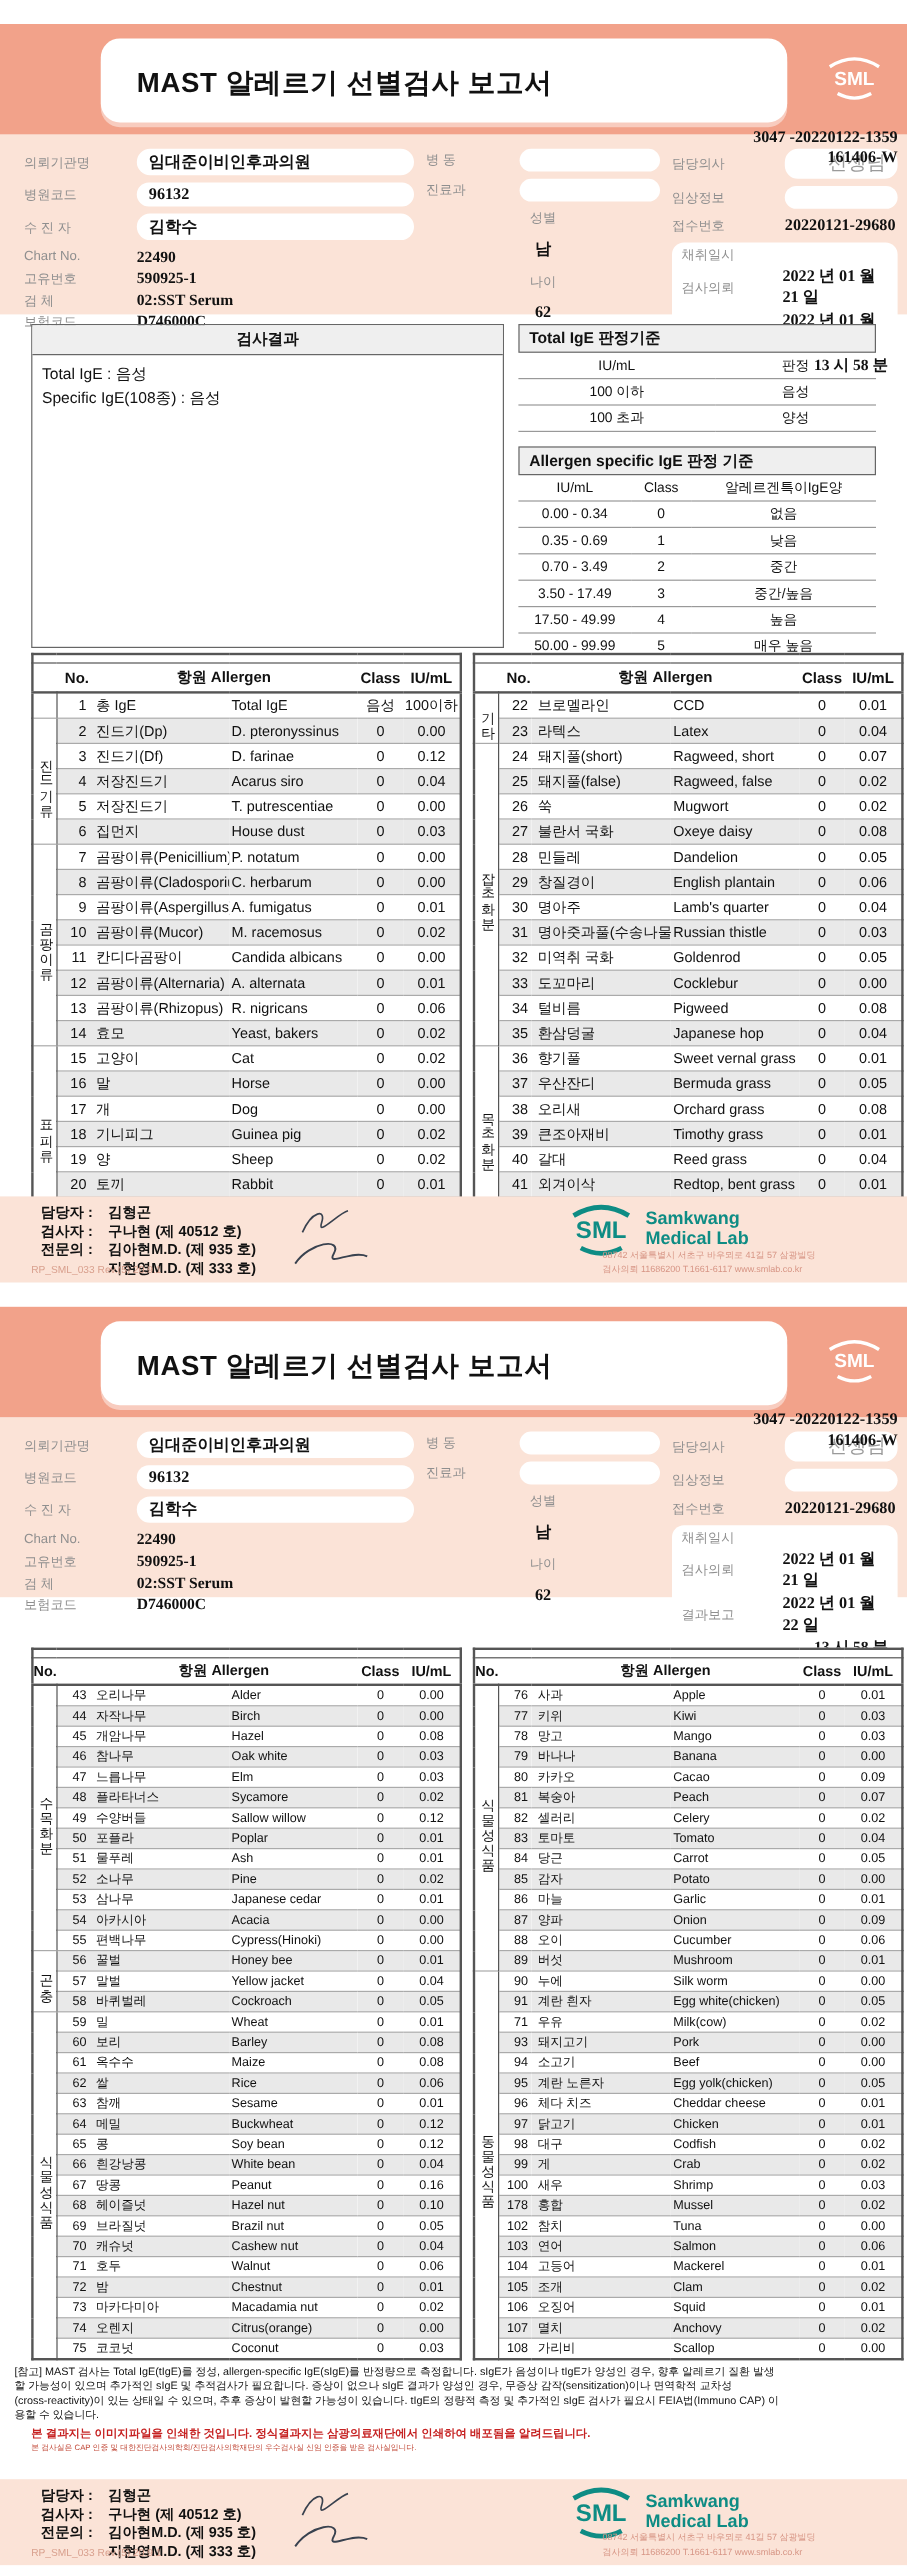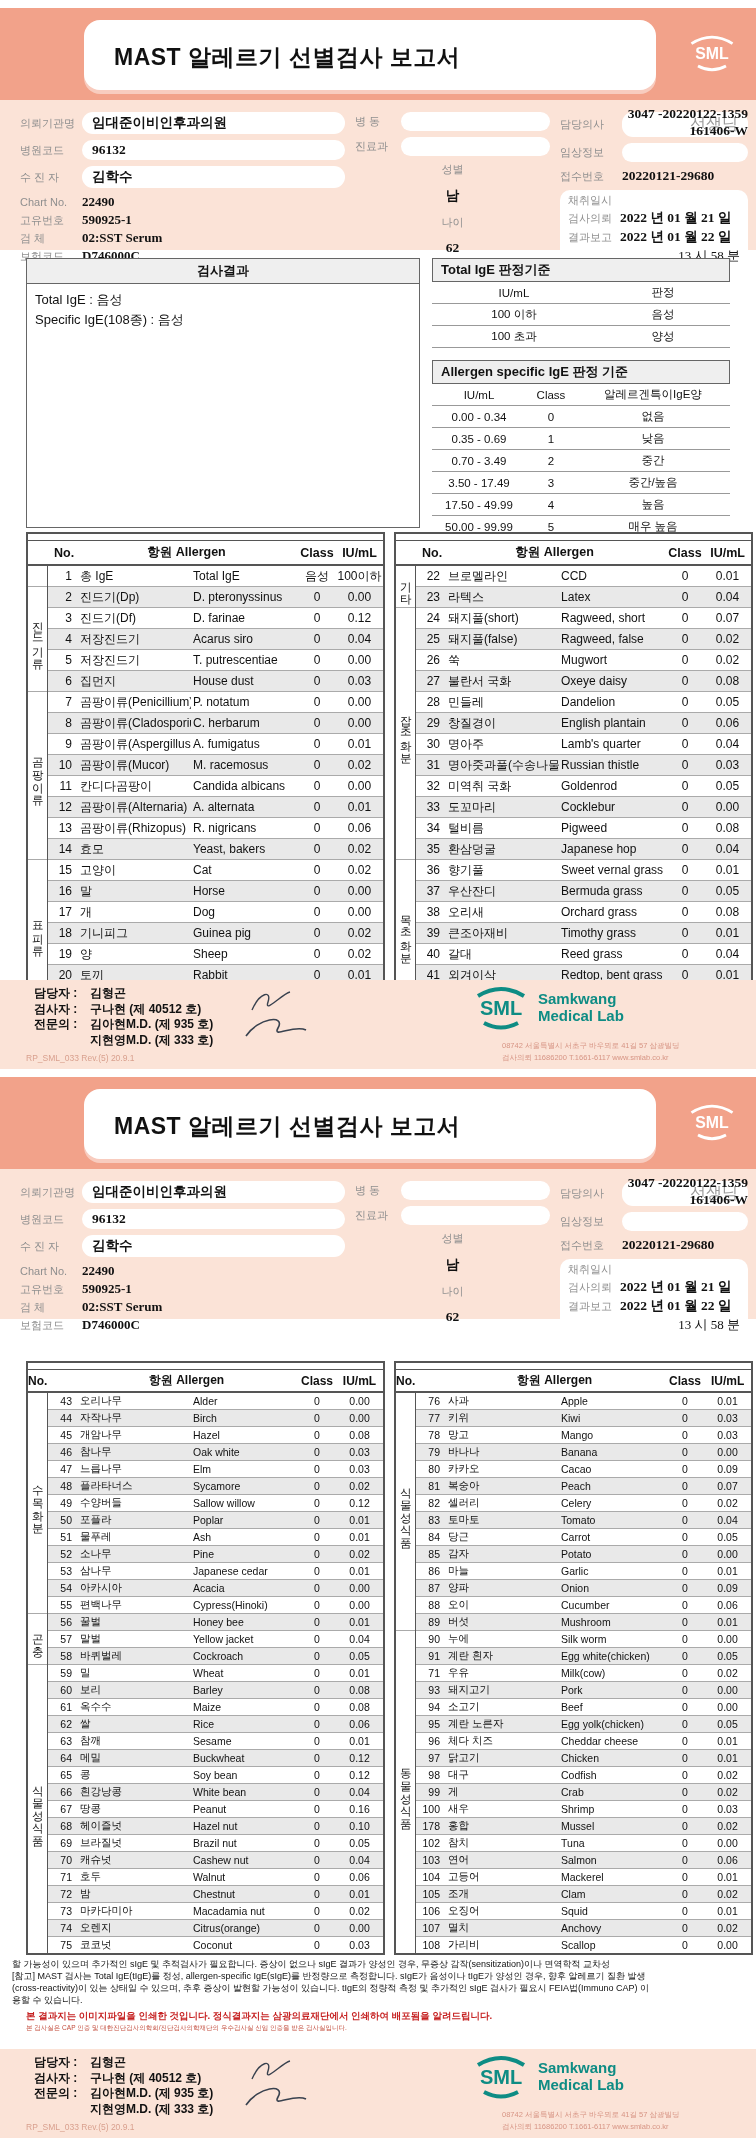--- a/index.html
+++ b/index.html
@@ -1,39 +1,39 @@
 <!DOCTYPE html>
 <html><head>
 <meta charset="utf-8">
 <style>
   html,body{margin:0;padding:0;background:#fff;}
   body{width:756px;font-family:"Liberation Sans",sans-serif;color:#111;}
   .page{width:756px;height:1069px;position:relative;background:#fff;overflow:hidden;}
   
-  .band{margin-top:8px;height:92px;background:#F2A28A;position:relative;}
+  .band{margin-top:20px;height:92px;background:#F2A28A;position:relative;}
   .title-card{position:absolute;left:84px;top:12px;width:572px;height:70px;background:#fff;border-radius:16px;box-shadow:0 4px 0 rgba(255,255,255,.45);}
   .title-card .ttl{margin:0;padding:22px 0 0 30px;font-size:23px;font-weight:bold;letter-spacing:.5px;}
   .sml-top{position:absolute;right:16px;top:22px;width:56px;height:44px;}
   .report-nos{position:absolute;right:8px;top:106px;font-family:"Liberation Serif",serif;font-weight:bold;font-size:13.5px;line-height:1.25;text-align:right;z-index:5;}
   
   .info{background:#FBE3D7;padding:12px 8px 6px 20px;height:132px;}
   .info-grid{display:grid;grid-template-columns:325px 195px 1fr;column-gap:10px;}
-  .f{display:flex;align-items:center;margin-bottom:6px;}
+  .f{display:flex;align-items:center;margin-bottom:6px;gap:32px;}
   .lb{font-size:11px;color:#8f8f8f;flex:0 0 62px;}
   .lb.w46{flex:0 0 46px;}
   .pill{background:#fff;border-radius:11px;min-height:15px;padding:2px 10px;font-family:"Liberation Serif",serif;font-weight:bold;font-size:13.5px;flex:1;}
   .pill.gray-right{text-align:right;color:#9a9a9a;font-family:"Liberation Sans",sans-serif;font-weight:normal;font-size:16px;}
   .plainval{font-family:"Liberation Serif",serif;font-weight:bold;font-size:13.5px;}
   .sexrow{display:flex;align-items:center;gap:10px;margin-top:6px;flex-direction:column;}
   .chart-block .f{margin-bottom:2px;}
   .chart-block .plainval{font-size:13px;}
   .datebox{background:#fff;border-radius:10px;padding:3px 8px;margin-top:2px;}
   .datebox .f{margin-bottom:1px;}
   .datebox .lb{flex:0 0 52px;}
-  .time-right{text-align:right;font-family:"Liberation Serif",serif;font-weight:normal;font-size:13px;}
+  .time-right{text-align:right;font-family:"Liberation Serif",serif;font-weight:bold;font-size:13px;}
   
   .results{display:flex;gap:12px;padding:8px 26px 4px 26px;height:282px;box-sizing:border-box;}
   .resbox{width:394px;border:1.5px solid #666;box-sizing:border-box;}
   .resbox .hd{border-bottom:1.5px solid #666;background:#efefef;text-align:center;font-weight:bold;font-size:13px;padding:3px 0;}
   .resbox .bd{padding:6px 8px;font-size:13px;line-height:1.55;}
   .criteria{flex:1;}
   .crit-title{border:1.5px solid #666;background:#efefef;font-weight:bold;font-size:13px;padding:2px 8px;}
   table.crit{width:100%;border-collapse:collapse;margin-bottom:12px;}
   table.crit td,table.crit th{border-bottom:1px solid #999;text-align:center;font-weight:normal;font-size:11.5px;padding:3px 2px;}
   table.crit.c2 td:first-child,table.crit.c2 th:first-child{width:55%;}
@@ -63,21 +63,21 @@
   .footnote{padding:3px 10px 0 12px;font-size:9px;line-height:1.35;color:#111;}
   
   .notice-row{display:flex;align-items:flex-start;padding:3px 8px 0 26px;flex-direction:column;}
   .notice-left{flex:0 0 470px;}
   .notice-main{color:#c62222;font-size:9.5px;font-weight:bold;}
   .notice-sub{color:#c24b3b;font-size:6.5px;margin-top:1px;}
   .notice-right{flex:1;}
   .pageno{font-family:"Liberation Serif",serif;font-size:13.5px;text-align:right;padding-right:4px;}
   .cap{font-size:6.5px;color:#8a8a8a;text-align:right;padding-right:4px;}
   
-  .footer{position:absolute;bottom:0;left:0;right:0;height:89px;background:#FBE3D7;padding-left:10px;}
+  .footer{position:absolute;bottom:0;left:0;right:0;height:72px;background:#FBE3D7;padding-left:10px;}
   .sig{position:absolute;left:34px;top:6px;font-weight:bold;font-size:12px;line-height:1.3;}
   .sig .sl{display:inline-block;width:56px;}
   .sig .ind{padding-left:56px;}
   .docno{position:absolute;left:26px;bottom:6px;color:#d9a08e;font-size:8.5px;}
   .squig{position:absolute;left:238px;top:4px;}
   .sml-foot{position:absolute;left:468px;top:4px;display:flex;align-items:center;gap:4px;}
   .sml-name{color:#0E8C84;font-weight:bold;font-size:15px;line-height:1.15;}
   .addr{position:absolute;left:502px;bottom:5px;color:#d79585;color:#d79585;font-size:7.5px;line-height:1.6;}
 </style>
 </head>
@@ -1256,22 +1256,22 @@
             <td class="c kr">가리비</td>
             <td class="c en">Scallop</td>
             <td class="c cl">0</td>
             <td class="c iu">0.00</td>
           </tr>
         </tbody>
       </table>
   </div>
 
   <div class="footnote">
+    <div>[참고] MAST 검사는 Total IgE(tIgE)를 정성, allergen-specific IgE(sIgE)를 반정량으로 측정합니다. sIgE가 음성이나 tIgE가 양성인 경우, 향후 알레르기 질환 발생</div>
     <div>할 가능성이 있으며 추가적인 sIgE 및 추적검사가 필요합니다. 증상이 없으나 sIgE 결과가 양성인 경우, 무증상 감작(sensitization)이나 면역학적 교차성</div>
-    <div>[참고] MAST 검사는 Total IgE(tIgE)를 정성, allergen-specific IgE(sIgE)를 반정량으로 측정합니다. sIgE가 음성이나 tIgE가 양성인 경우, 향후 알레르기 질환 발생</div>
     <div>(cross-reactivity)이 있는 상태일 수 있으며, 추후 증상이 발현할 가능성이 있습니다. tIgE의 정량적 측정 및 추가적인 sIgE 검사가 필요시 FEIA법(Immuno CAP) 이</div>
     <div>용할 수 있습니다.</div>
   </div>
 
   <div class="notice-row">
     <div class="notice-left">
       <div class="notice-main">본 결과지는 이미지파일을 인쇄한 것입니다. 정식결과지는 삼광의료재단에서 인쇄하여 배포됨을 알려드립니다.</div>
       <div class="notice-sub">본 검사실은 CAP 인증 및 대한진단검사의학회/진단검사의학재단의 우수검사실 신임 인증을 받은 검사실입니다.</div>
     </div>
     <div class="notice-right">

